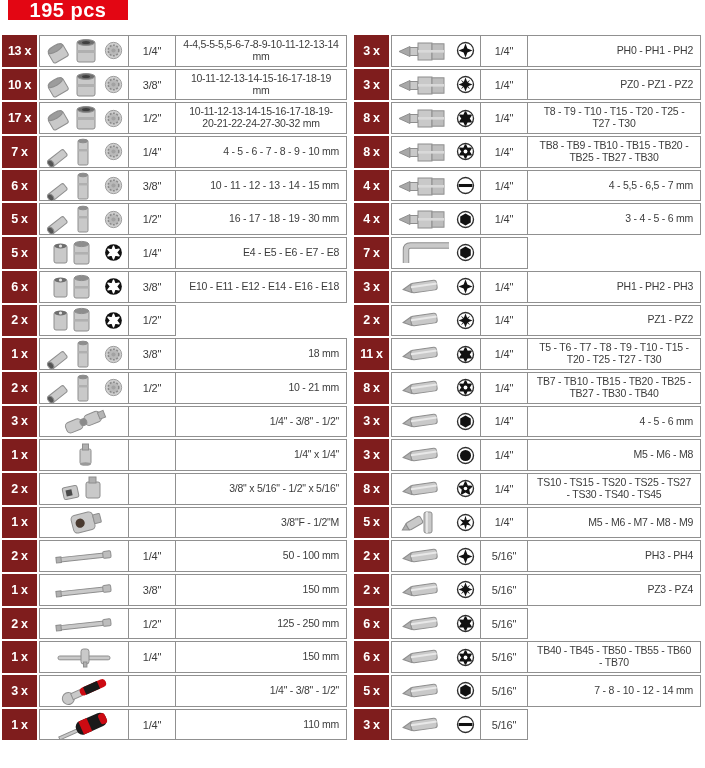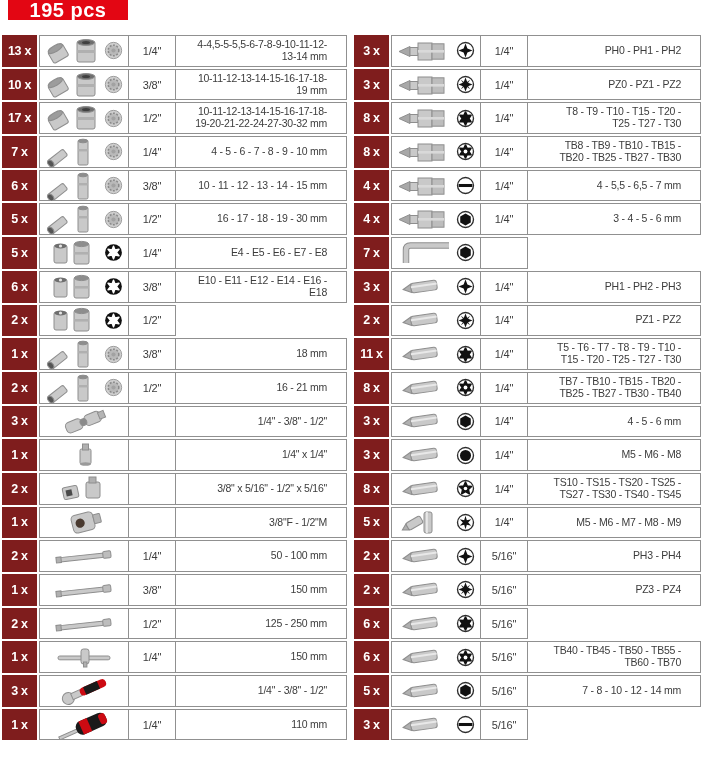--- a/index.html
+++ b/index.html
@@ -31,22 +31,22 @@
   }
   .img.nobadge{justify-content:center;}
   .size{
     width:48px;flex:0 0 48px;margin-left:-1px;
     display:flex;align-items:center;justify-content:center;
     font-size:11px;color:#3c3c3c;letter-spacing:-0.2px;
   }
   .desc{
     flex:1 1 auto;margin-left:-1px;
     display:flex;align-items:center;justify-content:flex-end;
-    text-align:right;font-size:10.5px;line-height:1.12;color:#3c3c3c;
-    padding:1px 19px;letter-spacing:-0.25px;
+    text-align:center;font-size:10.5px;line-height:1.12;color:#3c3c3c;
+    padding:1px 7px;letter-spacing:-0.25px;
   }
   .tool{flex:0 0 auto;display:flex;align-items:center;}
   .badge{flex:0 0 19px;display:flex;align-items:center;}
 </style>
 </head>
 <body>
 
 <div class="pcs-flag" style="background: rgb(227, 6, 19);">
   <span>195 pcs</span>
 </div>
@@ -314,21 +314,21 @@
         </span>
         <span class="badge">
           <svg width="19" height="19" viewBox="0 0 20 20">
             <circle cx="10" cy="10" r="8.6" fill="#cfcfcf" stroke="#9a9a9a"></circle>
            <circle cx="10" cy="10" r="5.6" fill="#b9b9b9" stroke="#8a8a8a" stroke-width="1.6" stroke-dasharray="2 1.6"></circle>
            <circle cx="10" cy="10" r="2.2" fill="#a2a2a2"></circle>
           </svg>
         </span>
       </div>
       <div class="cell size">1/2"</div>
-      <div class="cell desc">16 - 21 mm</div>
+      <div class="cell desc">10 - 21 mm</div>
     </div>
     <div class="row">
       <div class="qty">3 x</div>
       <div class="cell img nobadge">
         <span class="tool">
           <svg width="58" height="30" viewBox="0 0 58 30">
             <g transform="rotate(-22 30 16)">
               <rect x="10" y="10" width="17" height="11" rx="4" fill="#c9c9c9" stroke="#8e8e8e"></rect>
               <rect x="30" y="10" width="17" height="11" rx="4" fill="#c9c9c9" stroke="#8e8e8e"></rect>
               <circle cx="28.5" cy="15.5" r="3.4" fill="#8a8a8a" stroke="#8e8e8e"></circle>

